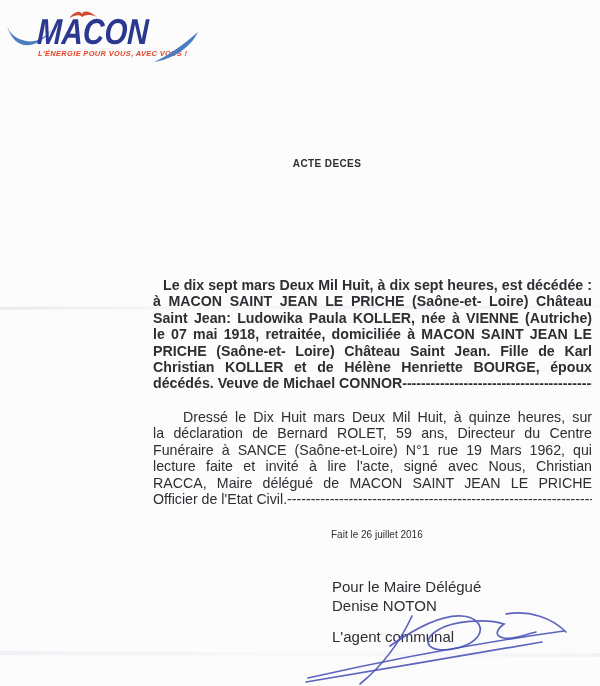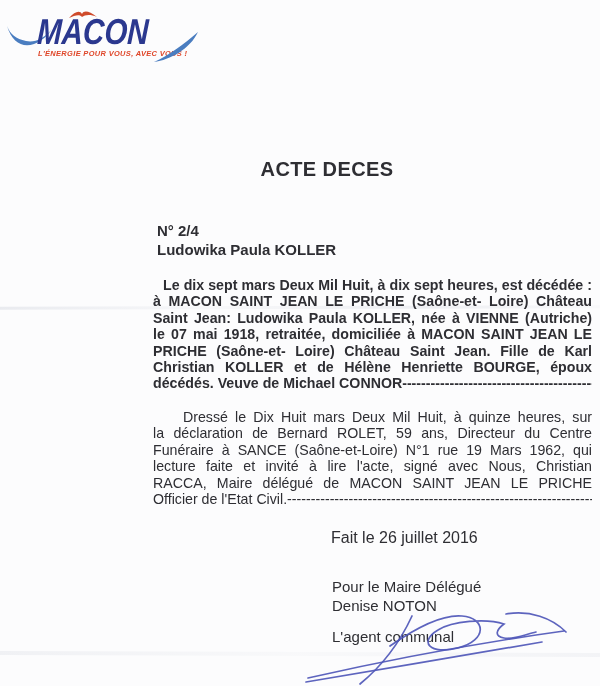--- a/index.html
+++ b/index.html
@@ -25,33 +25,33 @@
   .logo-tagline{
     position:absolute;left:36px;top:45px;
     font-size:7.7px;font-weight:bold;font-style:italic;color:#df4629;
     letter-spacing:.35px;white-space:nowrap;
     transform:scaleX(.97);transform-origin:left top;
   }
   .logo svg{position:absolute;overflow:visible;}
   
   .title{
     position:absolute;left:155px;top:158px;width:344px;
-    text-align:center;font-size:20px;font-weight:bold;letter-spacing:.4px;
+    text-align:center;font-size:10px;font-weight:bold;letter-spacing:.4px;
   }
   .acthead{position:absolute;left:157px;top:221px;font-size:15px;font-weight:bold;line-height:19px;}
   
   .para{position:absolute;left:153px;width:439px;font-size:14.2px;line-height:16.4px;}
   .para1{top:277px;font-weight:bold;}
   .para2{top:400px;}
   .jline{text-align:justify;text-align-last:justify;}
   .dline{white-space:nowrap;overflow:hidden;text-align:left;text-align-last:left;}
   .indent-a{text-indent:10px;}
   .indent-b{text-indent:30px;margin-top:9px;}
   
-  .fait{position:absolute;left:331px;top:529px;font-size:16px;}
+  .fait{position:absolute;left:331px;top:529px;font-size:10px;}
   .pour{position:absolute;left:332px;top:578px;font-size:15px;line-height:18.5px;}
   .agent{position:absolute;left:332px;top:628px;font-size:15px;}
   .signature{position:absolute;left:290px;top:602px;width:300px;height:84px;overflow:visible;pointer-events:none;}
   .signature path{fill:none;stroke:#4f57b8;stroke-width:1.7;stroke-linecap:round;opacity:.92;}
 </style>
 </head>
 <body>
 
 <div class="page">
 
@@ -67,24 +67,20 @@
     </svg>
     <div class="logo-city">MACON</div>
     <div class="logo-tagline">L'ÉNERGIE POUR VOUS, AVEC VOUS !</div>
     <svg style="left:148px;top:26px;" width="52" height="34" viewBox="0 0 52 34">
       <path d="M4,32 C18,26 34,14 48,2 C40,19 20,30 4,32 Z" fill="#4a7dc0"></path>
     </svg>
   </div>
 
   <div class="title">ACTE DECES</div>
 
-  <div class="acthead">
-    <div>N° 2/4</div>
-    <div>Ludowika Paula KOLLER</div>
-  </div>
 
   <div class="para para1">
     <div class="jline indent-a">Le dix sept mars Deux Mil Huit, à dix sept heures, est décédée :</div>
     <div class="jline">à MACON SAINT JEAN LE PRICHE (Saône-et- Loire) Château</div>
     <div class="jline">Saint Jean: Ludowika Paula KOLLER, née à VIENNE (Autriche)</div>
     <div class="jline">le 07 mai 1918, retraitée, domiciliée à MACON SAINT JEAN LE</div>
     <div class="jline">PRICHE (Saône-et- Loire) Château Saint Jean. Fille de Karl</div>
     <div class="jline">Christian KOLLER et de Hélène Henriette BOURGE, époux</div>
     <div class="dline">décédés. Veuve de Michael CONNOR----------------------------------------------</div>
   </div>

